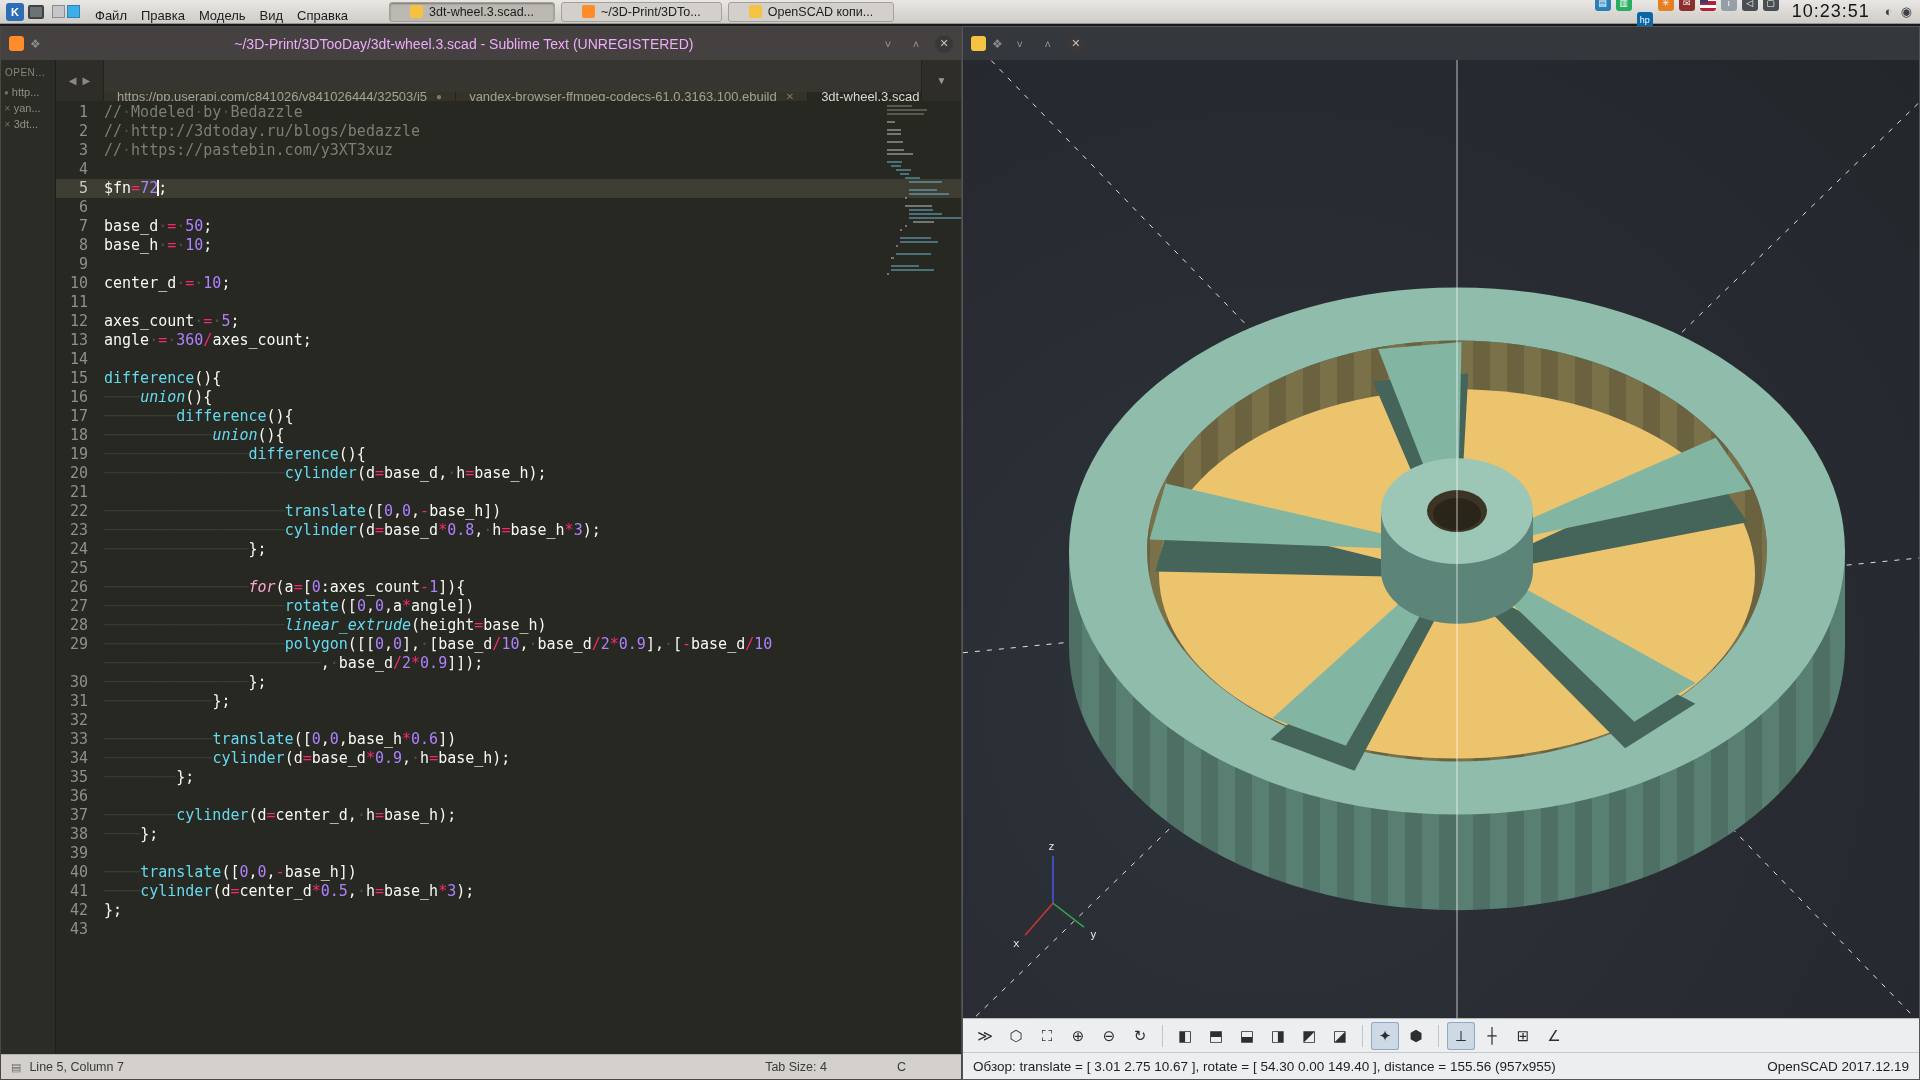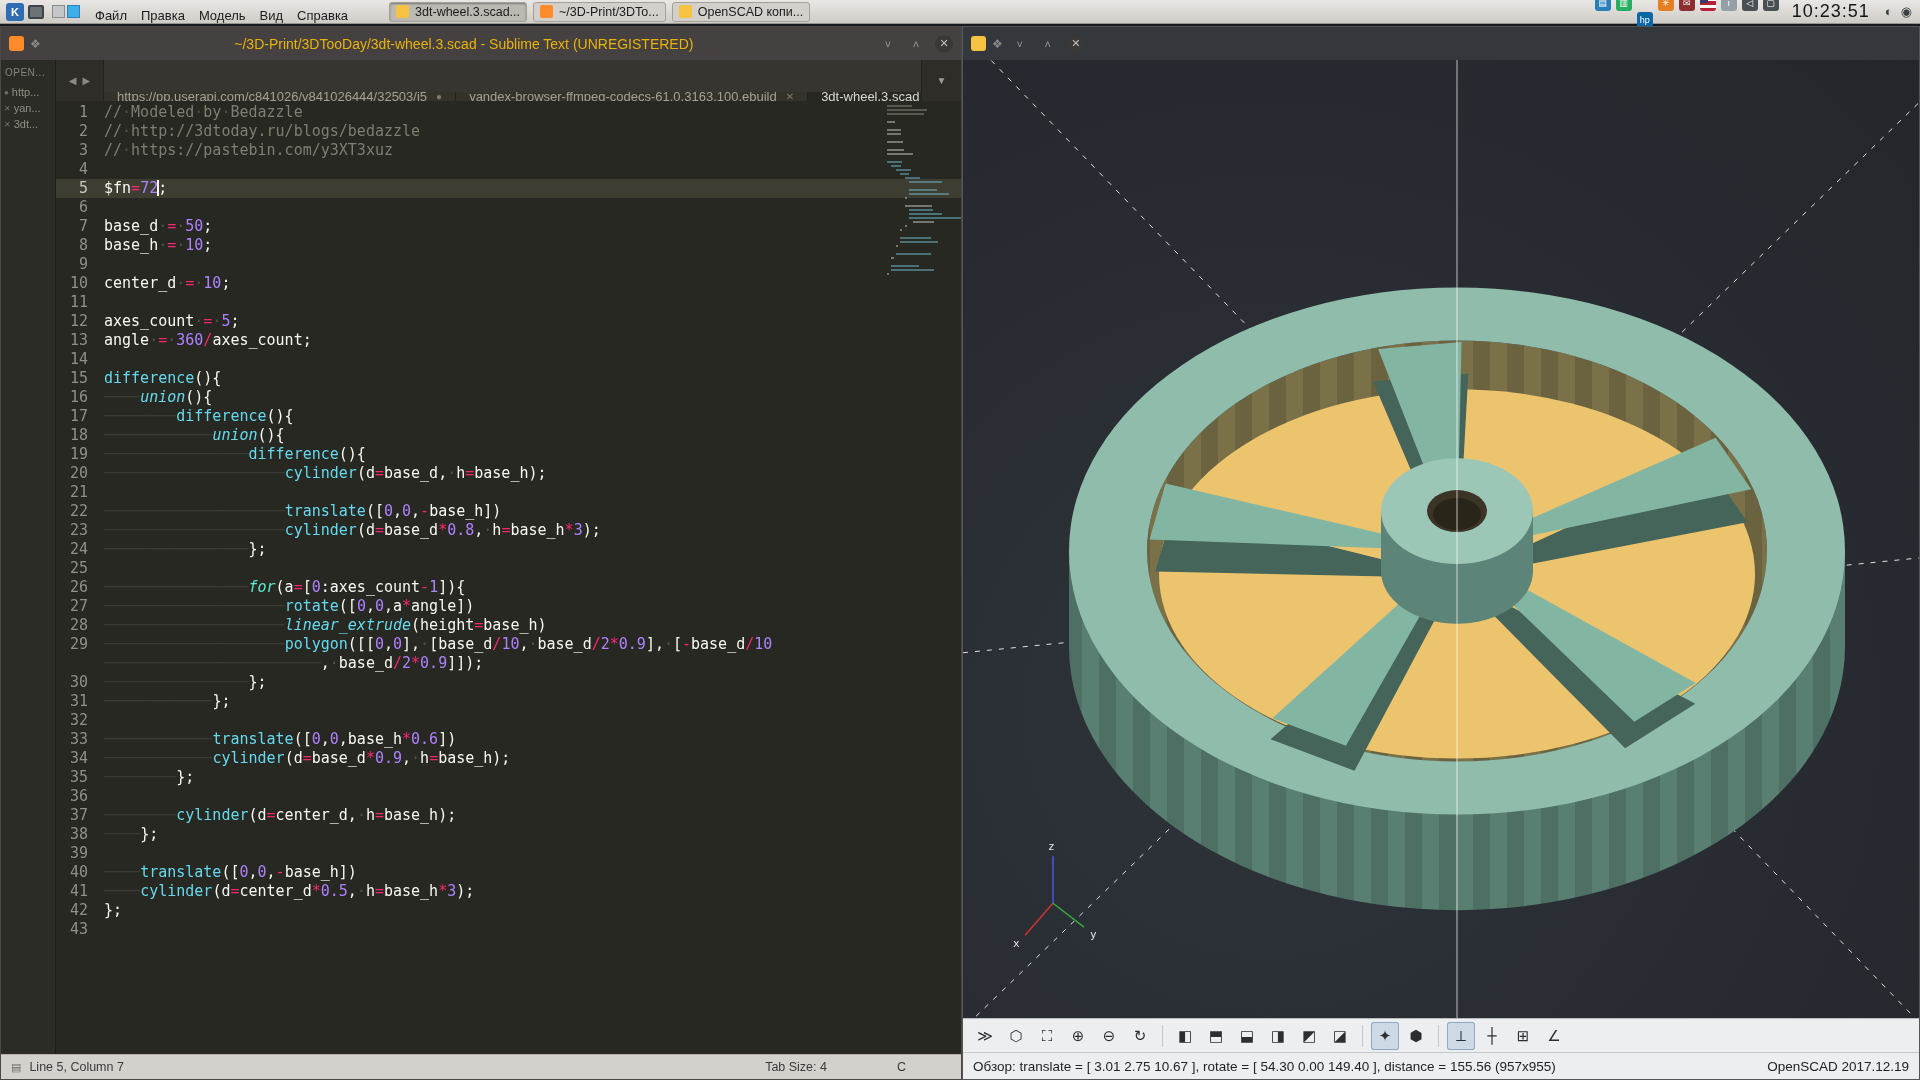--- a/index.html
+++ b/index.html
@@ -13,21 +13,21 @@
            display:flex; align-items:center; padding:0 6px; gap:4px; font-size:13px; color:#1c1c1c; }
   .p-ico { width:18px; height:18px; border-radius:3px; display:flex; align-items:center;
            justify-content:center; font-size:11px; font-weight:bold; color:#fff; flex:none; }
   #launcher { background:#2e6db4; }
   #show-desktop { background:#6d7277; width:16px; height:14px; border-radius:2px; border:2px solid #3f4347; }
   .pager { display:flex; gap:2px; margin:0 4px; }
   .pager span { width:13px; height:13px; border:1px solid #8a8d90; background:#c4c6c8; display:block; }
   .pager span.cur { background:#3daee9; border-color:#2a84b8; }
   .panel-menu-item { padding:0 7px; height:16px; line-height:24px; }
   #taskbar { display:flex; gap:6px; margin-left:30px; }
-  .task-btn { display:flex; align-items:center; gap:6px; max-width:190px; padding:1px 6px;
+  .task-btn { display:flex; align-items:center; gap:6px; max-width:190px; padding:1px 20px;
               border:1px solid #a59f98; border-radius:3px; background:#d3cfca;
               white-space:nowrap; overflow:hidden; height:20px; }
   .task-btn.active { background:#bcb8b2; box-shadow:inset 0 1px 2px rgba(0,0,0,.35); }
   .task-icon { width:13px; height:13px; border-radius:2px; flex:none; }
   .task-label { overflow:hidden; text-overflow:ellipsis; font-size:12.5px; }
   #tray-wrap { margin-left:auto; display:flex; align-items:center; gap:5px; }
   .tray-icon { width:16px; height:16px; border-radius:3px; display:flex; align-items:center;
                justify-content:center; font-size:9px; color:#fff; background:#6a6f74; position:relative; }
   .tray-icon.flag { background:linear-gradient(#b22234 0 20%,#ffffff 20% 40%,#b22234 40% 60%,#ffffff 60% 80%,#b22234 80% 100%); }
   .tray-icon.flag:after { content:""; position:absolute; left:0; top:0; width:8px; height:8px; background:#3c3b6e; }
@@ -35,21 +35,21 @@
   .end-ico { font-size:13px; color:#3d4044; padding:0 2px; }
 
   
   .window { position:absolute; top:26px; bottom:0; display:flex; flex-direction:column; }
   #win-sublime { left:0; width:962px; border:1px solid #4a4744; background:#272822; }
   #win-openscad { left:962px; width:958px; border:1px solid #52565a; background:#eceef0; }
 
   .titlebar { height:33px; flex:none; display:flex; align-items:center; padding:0 8px; position:relative; }
   #win-sublime .titlebar { background:#444140; }
   #win-openscad .titlebar { background:#34383d; }
-  .tb-title { flex:1; text-align:center; font-size:14px; color:#eab308; white-space:nowrap;
+  .tb-title { flex:1; text-align:center; font-size:14px; color:#f0abfc; white-space:nowrap;
               overflow:hidden; text-overflow:ellipsis; }
   #win-openscad .tb-title { color:#d6d9db; }
   .tb-logo { width:15px; height:15px; border-radius:3px; flex:none; margin-right:6px; }
   .tb-deco { color:#8a8a86; font-size:12px; margin-right:8px; }
   .tb-controls { display:flex; gap:10px; flex:none; }
   .tb-btn { width:18px; height:18px; border-radius:50%; display:flex; align-items:center;
             justify-content:center; color:#9b9b98; font-size:11px; }
   .tb-btn.close { background:#3a3836; color:#c4c2c0; }
 
   
@@ -81,21 +81,21 @@
   .code-line.current { background:#3e3d32; }
   .gutter-num { width:48px; flex:none; text-align:right; padding-right:16px; color:#8f908a; }
   .current .gutter-num { color:#c8c8c2; }
   .line-content { white-space:pre; color:#f8f8f2; }
   .tk-cm { color:#7d7f72; }
   .tk-pl { color:#f8f8f2; }
   .tk-op { color:#f92672; }
   .tk-num { color:#ae81ff; }
   .tk-kw { color:#66d9ef; }
   .tk-kwi { color:#66d9ef; font-style:italic; }
-  .tk-for { color:#5eead4; font-style:italic; }
+  .tk-for { color:#f9a8d4; font-style:italic; }
   .tk-ind { color:#3b3c35; }
   .ws { color:#50514a; font-style:normal; }
   .caret { display:inline-block; width:2px; height:16px; background:#f8f8f0; vertical-align:-3px; margin:0 -1px; }
   #minimap { position:absolute; right:2px; top:2px; width:74px; padding:2px; }
   .mm-line { height:2px; margin-bottom:2px; background:rgba(248,248,242,.38); }
   .mm-cm { background:rgba(160,162,148,.40); }
   .mm-kw { background:rgba(120,200,225,.45); }
   #sb-status { height:25px; flex:none; background:#d4d0cc; border-top:1px solid #b4b0ac;
                display:flex; align-items:center; font-size:12.5px; color:#3b3b3b; padding:0 10px; }
   #sb-status .grid-ico { font-size:11px; color:#6c6c68; margin-right:8px; }

